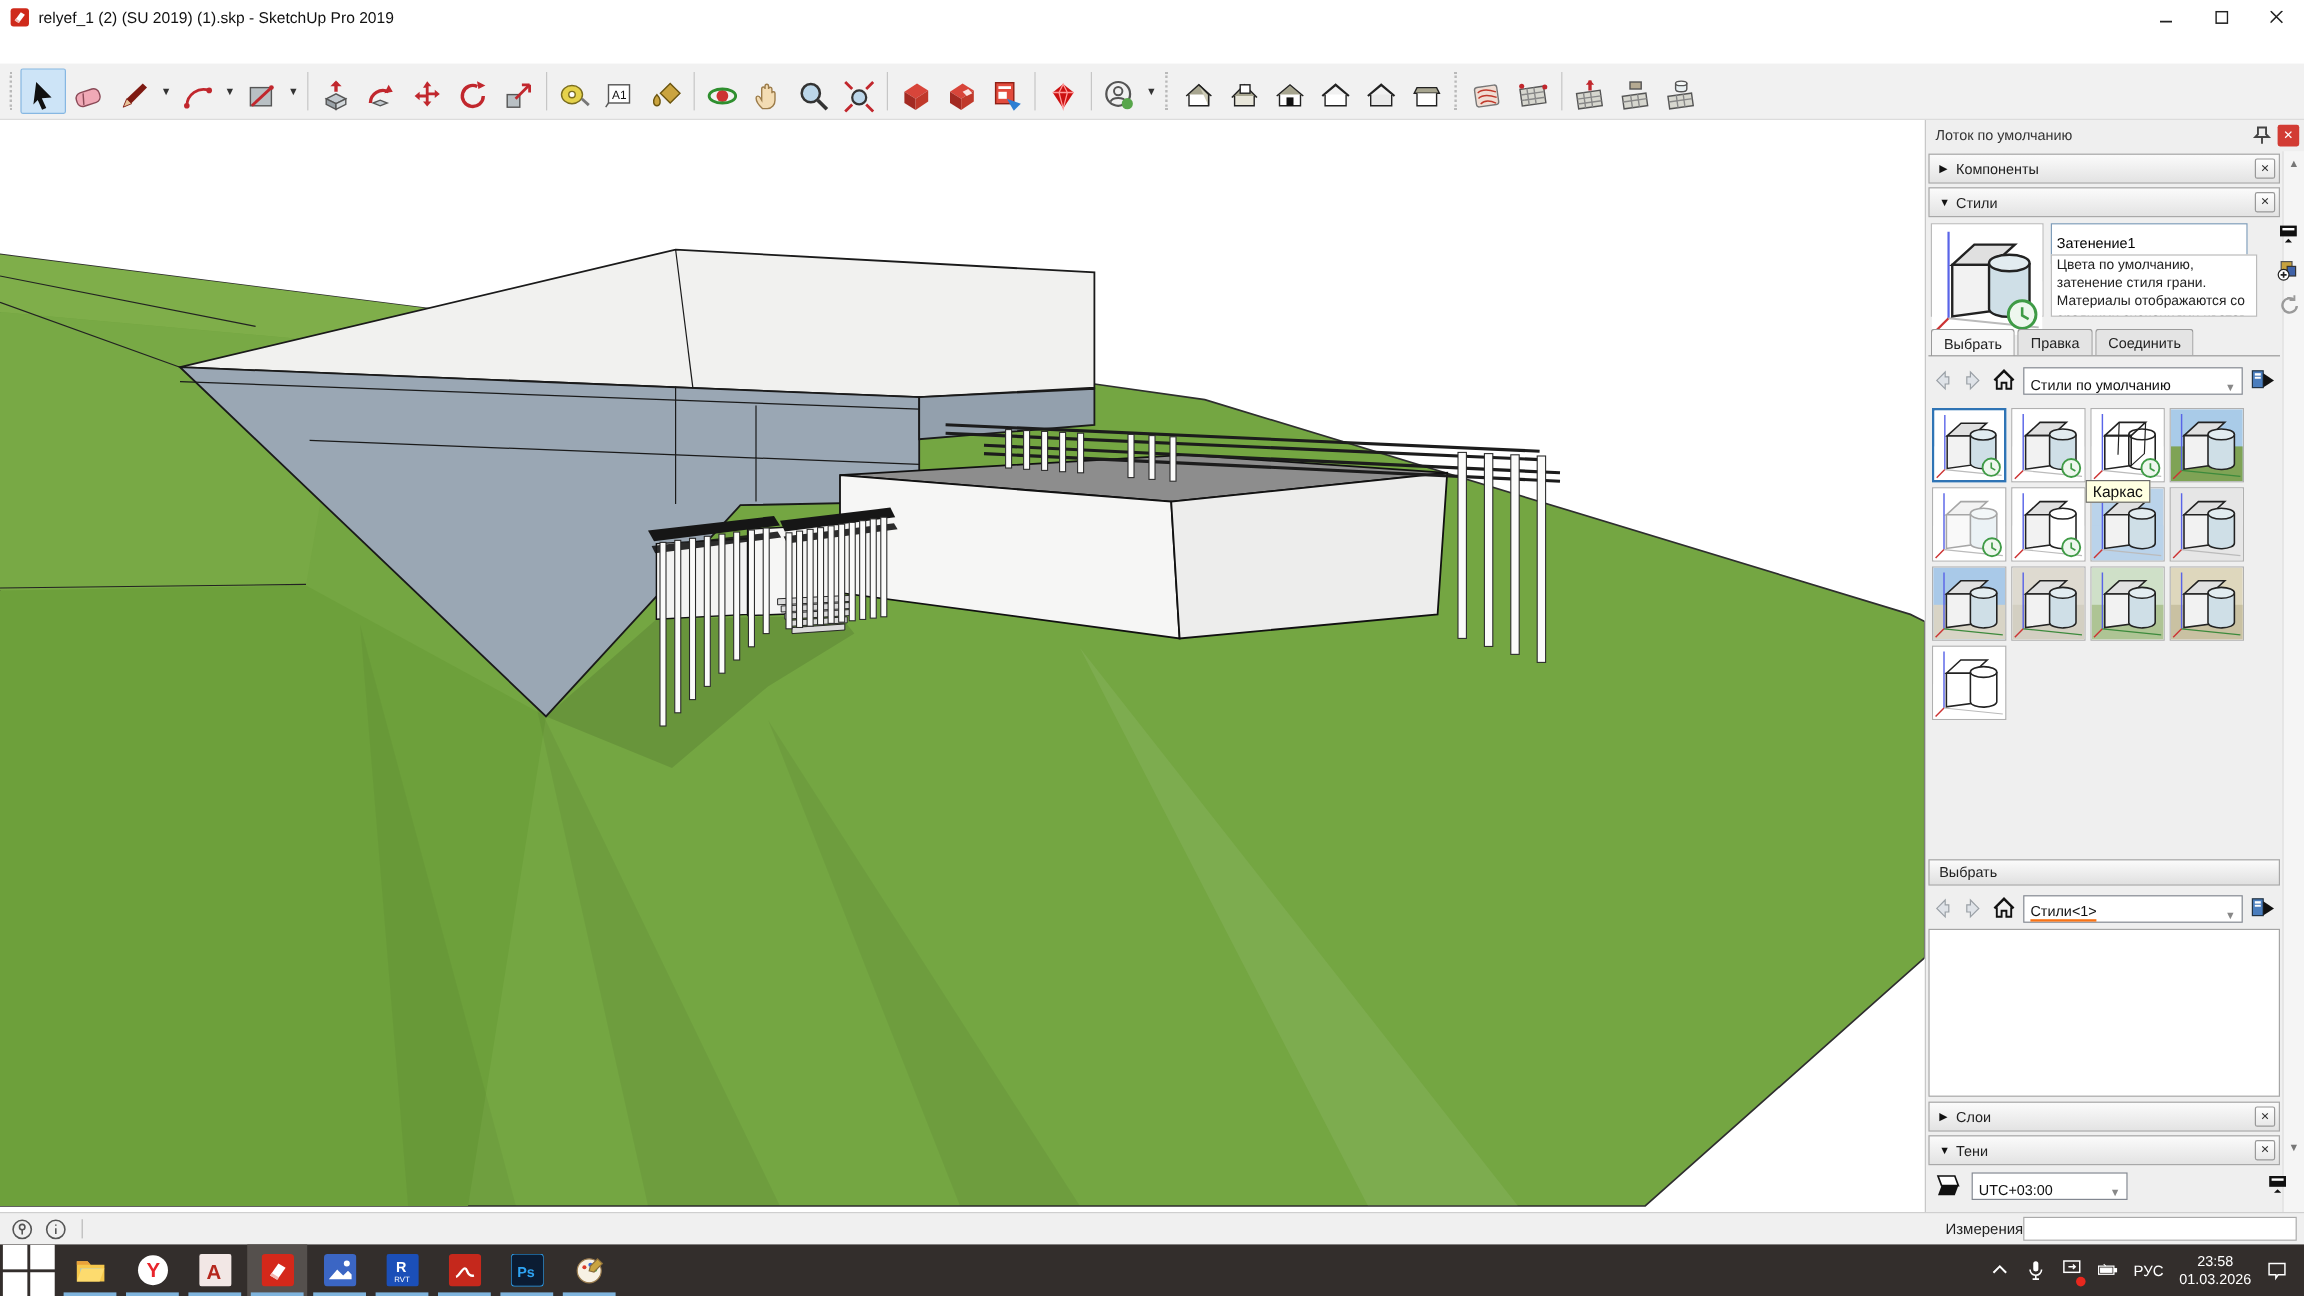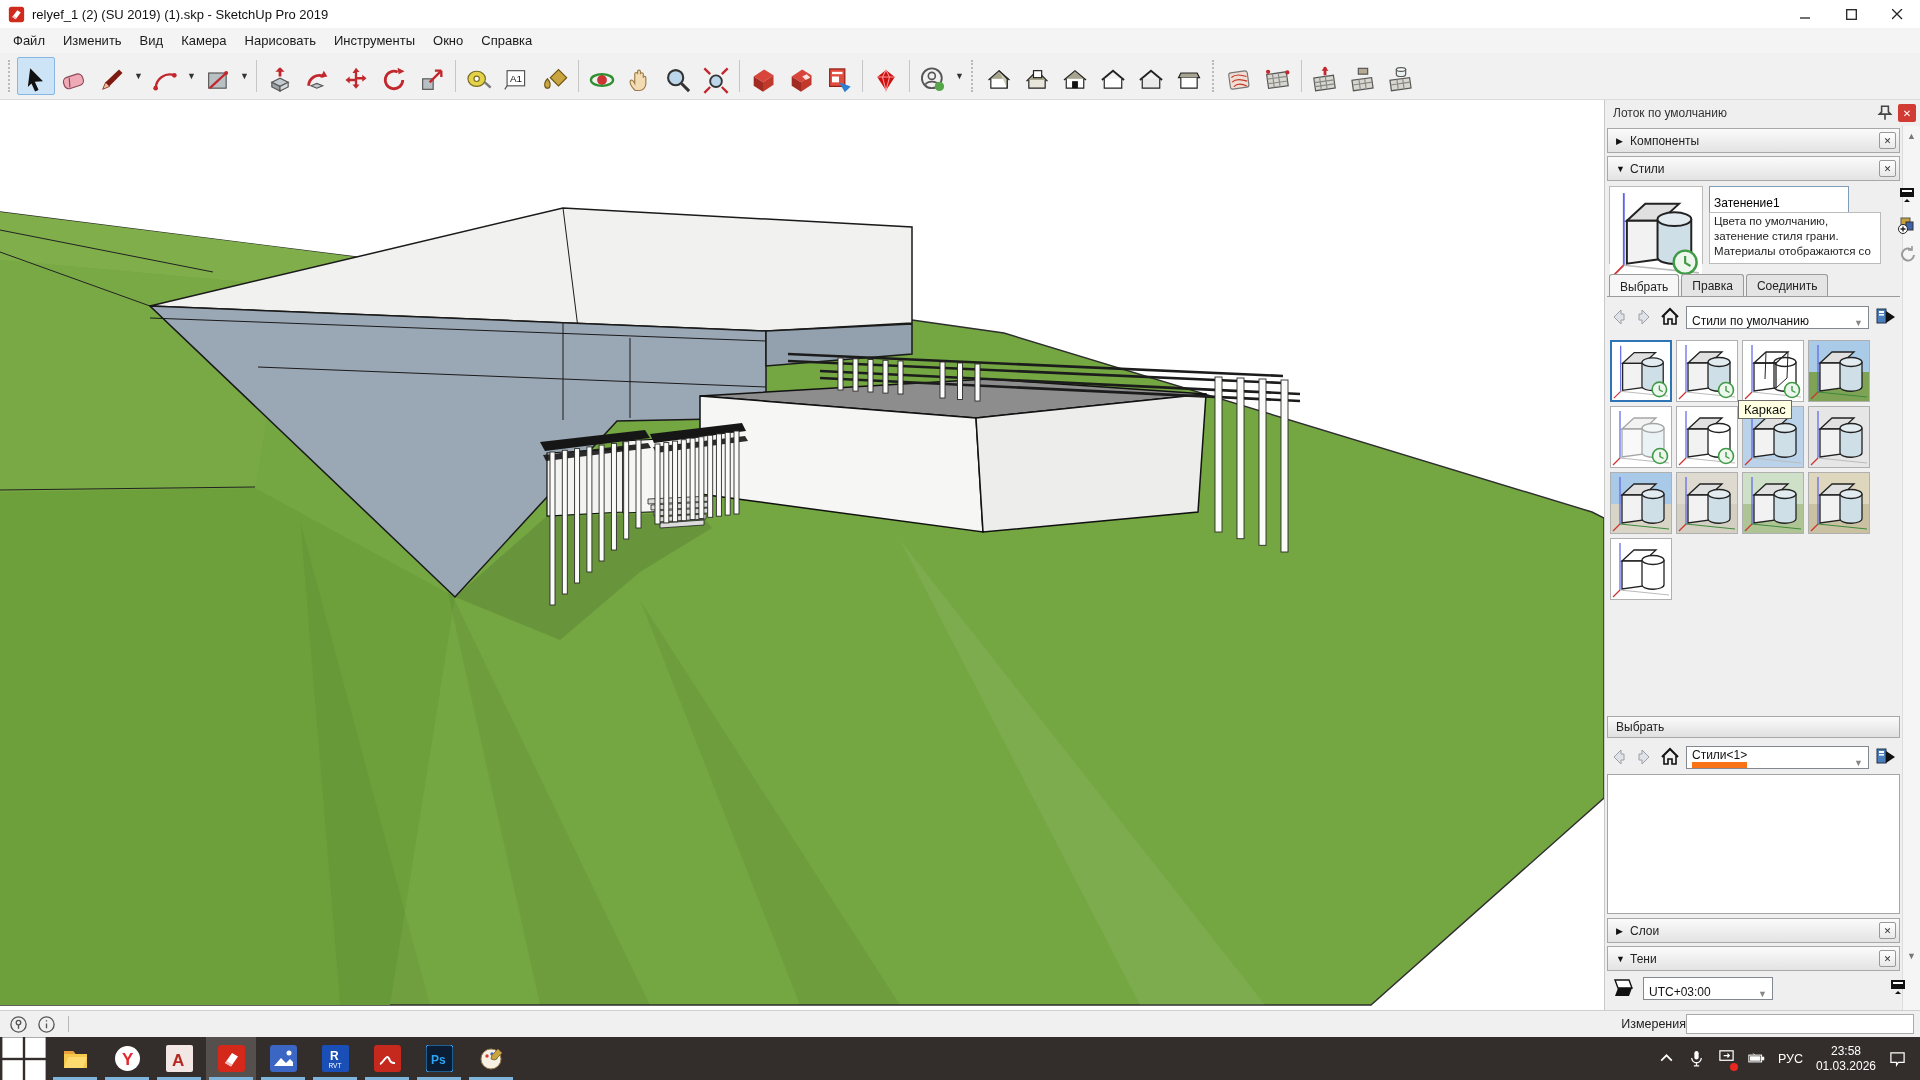--- a/index.html
+++ b/index.html
@@ -39,21 +39,21 @@
 .redx{background:#d23b33;border-radius:2px;color:#fff;font-size:10px;margin-left:4px}
 .scrollstrip{position:absolute;top:26px;right:0;bottom:0;width:18px;background:#f5f5f5;border-left:1px solid #ddd}
 .scrollstrip .up,.scrollstrip .dn{position:absolute;left:0;width:17px;height:16px;display:flex;align-items:center;justify-content:center;color:#777;font-size:9px}
 .scrollstrip .up{top:2px}.scrollstrip .dn{bottom:46px}
 .sec{position:absolute;left:2px;right:20px;height:25px;background:linear-gradient(#fbfbfb,#e3e3e3);border:1px solid #a8a8a8;display:flex;align-items:center;padding:0 3px 0 8px;color:#222}
 .sec .tri{width:14px;font-size:9px;color:#111}
 .sec .sp{flex:1}
 .xbtn{width:17px;height:17px;border:1px solid #999;background:linear-gradient(#fff,#e8e8e8);display:flex;align-items:center;justify-content:center;font-size:9px;color:#333;border-radius:2px}
 .styles-body{position:absolute;top:84px;left:2px;right:20px;height:84px;background:#efefef}
 .preview-box{position:absolute;left:2px;top:2px;width:94px;height:78px;border:1px solid #bbb;background:#fff}
-.sname{position:absolute;left:102px;top:2px;width:140px;height:22px;border:1px solid #7f9db9;background:#fff;font-size:12px;padding:16px 4px;font-family:inherit}
+.sname{position:absolute;left:102px;top:2px;width:164px;height:22px;border:1px solid #7f9db9;background:#fff;font-size:12px;padding:16px 4px;font-family:inherit}
 .sdesc{position:absolute;left:102px;top:28px;width:172px;height:52px;border:1px solid #bbb;background:#fff;font-size:11.5px;line-height:1.3;padding:1px 4px;overflow:hidden;color:#222}
 .sicons{position:absolute;right:-18px;top:2px;width:22px;display:flex;flex-direction:column;gap:9px;align-items:center}
 .sicons .ic{width:20px;height:20px}
 .tabs{position:absolute;top:172px;left:4px;display:flex;align-items:flex-end;height:24px}
 .tab{padding:4px 10px 3px;border:1px solid #9a9a9a;border-bottom:none;background:#e4e4e4;margin-right:2px;border-radius:3px 3px 0 0;font-size:12px;color:#222}
 .tab.active{background:#f6f6f6;position:relative;top:1px;padding-top:5px}
 .tabpane-line{position:absolute;top:196px;left:2px;right:20px;height:1px;background:#9a9a9a}
 .navrow{position:absolute;left:4px;right:22px;height:30px;display:flex;align-items:center;gap:5px}
 .navarrow{width:20px;height:20px}
 .homebtn{width:22px;height:22px}
@@ -120,30 +120,20 @@
           </svg>
         </div>
       <div class="winbtn">
           <svg viewBox="0 0 11 11">
             <path d="M0 0l10 10M10 0L0 10"></path>
           </svg>
         </div>
     </div>
   </div>
 
-  <div id="menubar">
-      <span class="menu-item">Файл</span>
-      <span class="menu-item">Изменить</span>
-      <span class="menu-item">Вид</span>
-      <span class="menu-item">Камера</span>
-      <span class="menu-item">Нарисовать</span>
-      <span class="menu-item">Инструменты</span>
-      <span class="menu-item">Окно</span>
-      <span class="menu-item">Справка</span>
-    </div>
 
   <div id="toolbar">
       <div class="tdots"></div>
       <div class="tool active">
         <svg viewBox="0 0 24 24">
           <path d="M7 2l11 11-7 .6 3.2 7-3 1.3-3.1-7L5 18z" fill="#111"></path>
         </svg>
       </div>
       <div class="tool">
         <svg viewBox="0 0 24 24">
@@ -796,21 +786,21 @@
           <path d="M12 3L5 10l7 7v-4h3v-6h-3z" fill="#dfe3e8" stroke="#9aa0a6"></path>
         </svg>
       <svg class="navarrow" viewBox="0 0 20 20">
           <path d="M8 3l7 7-7 7v-4H5V7h3z" fill="#dfe3e8" stroke="#9aa0a6"></path>
         </svg>
       <svg class="homebtn" viewBox="0 0 22 22">
           <path d="M3 11L11 3l8 8" fill="none" stroke="#111" stroke-width="2"></path>
           <path d="M5 10v8h4v-5h4v5h4v-8" fill="none" stroke="#111" stroke-width="1.6"></path>
         </svg>
       <div class="combo">
-        <span style="border-bottom:6px solid #f97316">Стили&lt;1&gt;</span>
+        <span style="border-bottom:2px solid #f97316">Стили&lt;1&gt;</span>
         <span class="sp"></span>
           <span class="chev">▼</span>
       </div>
       <svg class="detailbtn" viewBox="0 0 24 24">
           <rect x="3" y="4" width="9" height="14" fill="#4a7dbd" stroke="#234"></rect>
           <rect x="5" y="6" width="5" height="2" fill="#fff"></rect>
           <rect x="5" y="9" width="5" height="1.6" fill="#fff"></rect>
           <path d="M12 6l9 6-9 6z" fill="#111"></path>
         </svg>
     </div>

